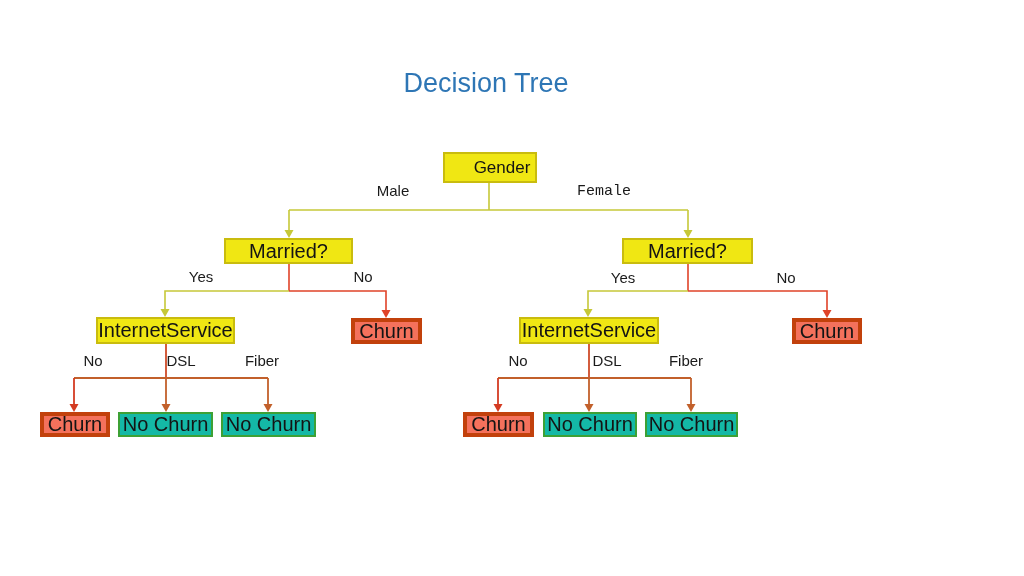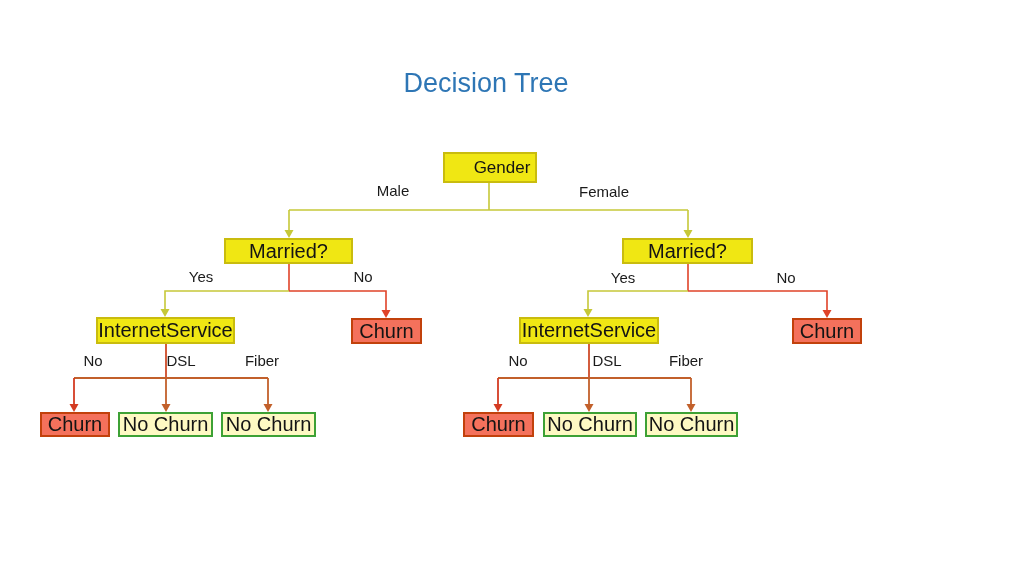--- a/index.html
+++ b/index.html
@@ -30,22 +30,22 @@
     position: absolute;
     box-sizing: border-box;
     display: flex;
     align-items: center;
     justify-content: center;
     font-size: 20px;
     color: #141414;
     white-space: nowrap;
   }
   .decision { background: #f0e713; border: 2px solid #c9bc0e; }
-  .churn    { background: #f4715c; border: 2px solid #c2410c; }
-  .nochurn  { background: #fef9c3; border: 2px solid #3da135; }
+  .churn    { background: #f4715c; border: 4px solid #c2410c; }
+  .nochurn  { background: #14b8a6; border: 2px solid #3da135; }
   .root     { font-size: 17px; }
   .elabel {
     position: absolute;
     transform: translate(-50%, -50%);
     font-size: 15px;
     color: #1a1a1a;
     white-space: nowrap;
   }
 </style>
 </head>
@@ -120,21 +120,21 @@
 
   <div class="node churn" style="left:40px; top:412px; width:70px; height:25px;">Churn</div>
   <div class="node nochurn" style="left:118px; top:412px; width:95px; height:25px;">No Churn</div>
   <div class="node nochurn" style="left:221px; top:412px; width:95px; height:25px;">No Churn</div>
 
   <div class="node churn" style="left:463px; top:412px; width:71px; height:25px;">Churn</div>
   <div class="node nochurn" style="left:543px; top:412px; width:94px; height:25px;">No Churn</div>
   <div class="node nochurn" style="left:645px; top:412px; width:93px; height:25px;">No Churn</div>
 
   <div class="elabel" style="left:381px; top:190px;margin-left:12px;">Male</div>
-  <div class="elabel" style="left:604px; top:191px;">Female</div>
+  <div class="elabel" style="left:604px; top:191px;font-family:Liberation Mono, monospace;">Female</div>
 
   <div class="elabel" style="left:201px; top:276px;">Yes</div>
   <div class="elabel" style="left:363px; top:276px;">No</div>
   <div class="elabel" style="left:623px; top:277px;">Yes</div>
   <div class="elabel" style="left:786px; top:277px;">No</div>
 
   <div class="elabel" style="left:93px; top:360px;">No</div>
   <div class="elabel" style="left:181px; top:360px;">DSL</div>
   <div class="elabel" style="left:262px; top:360px;">Fiber</div>
 

